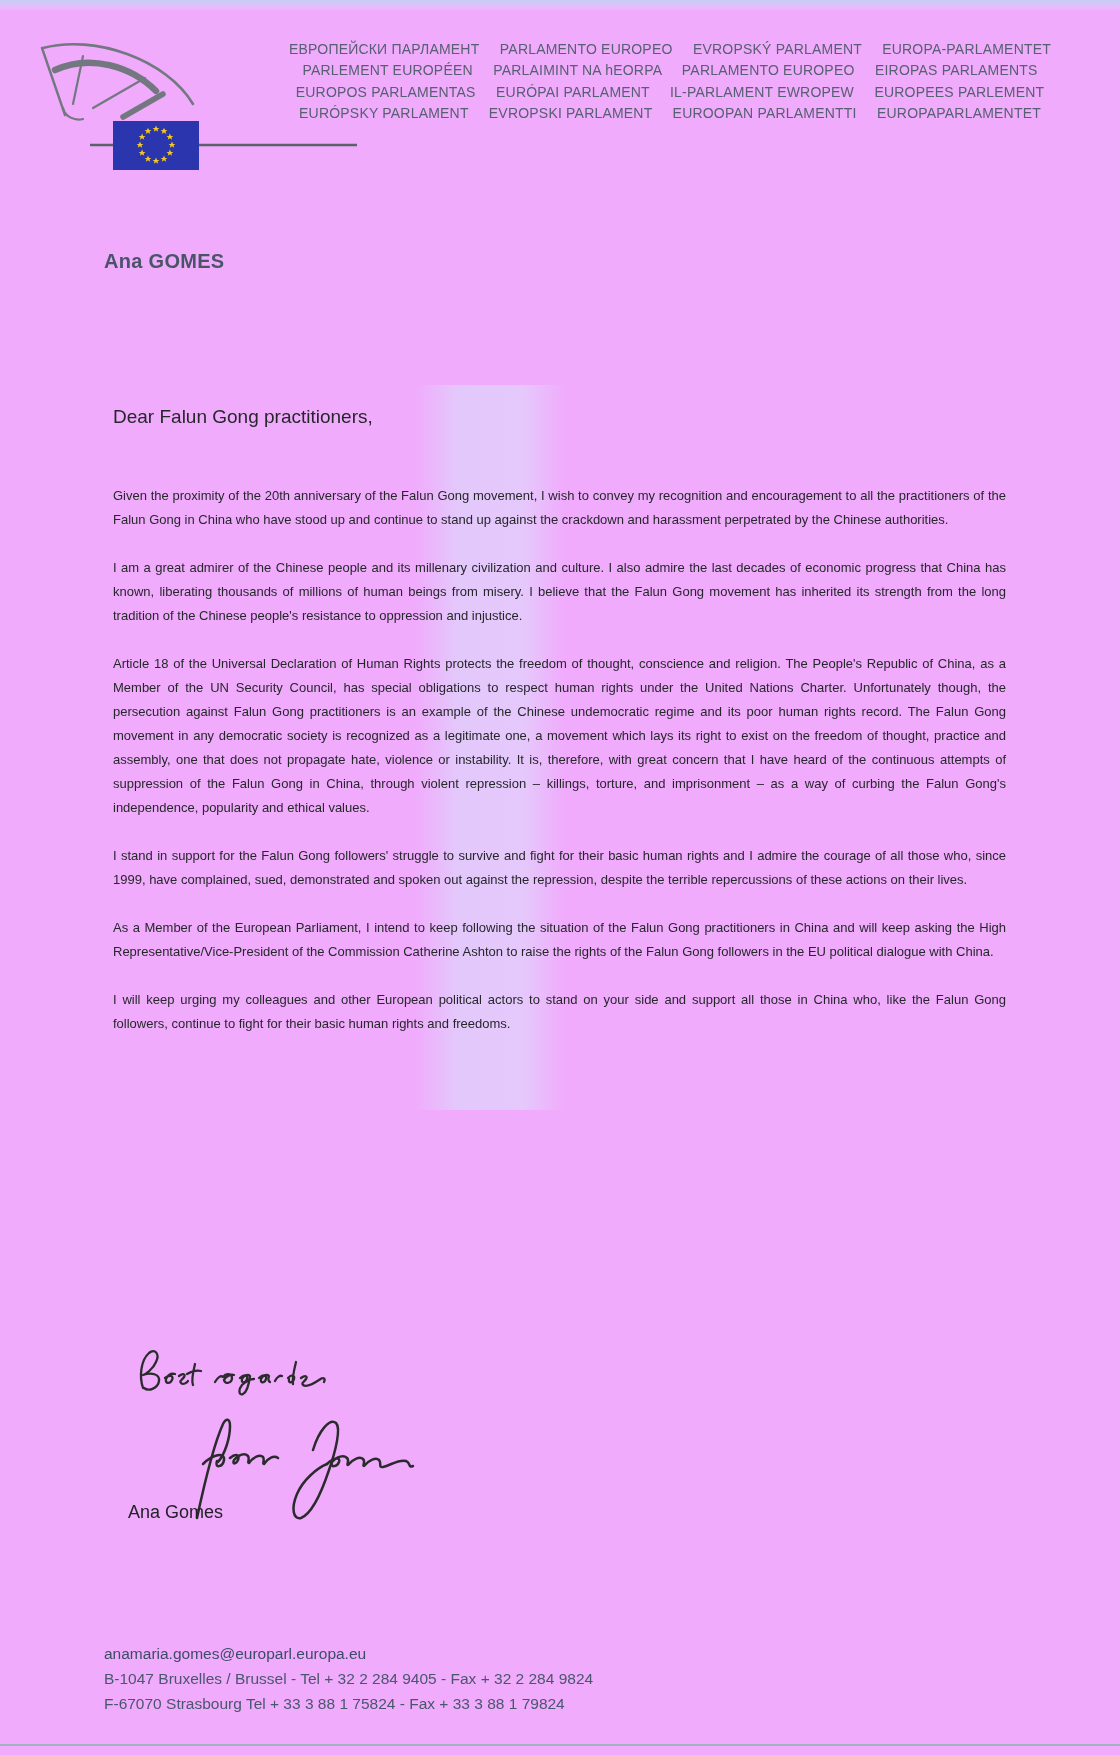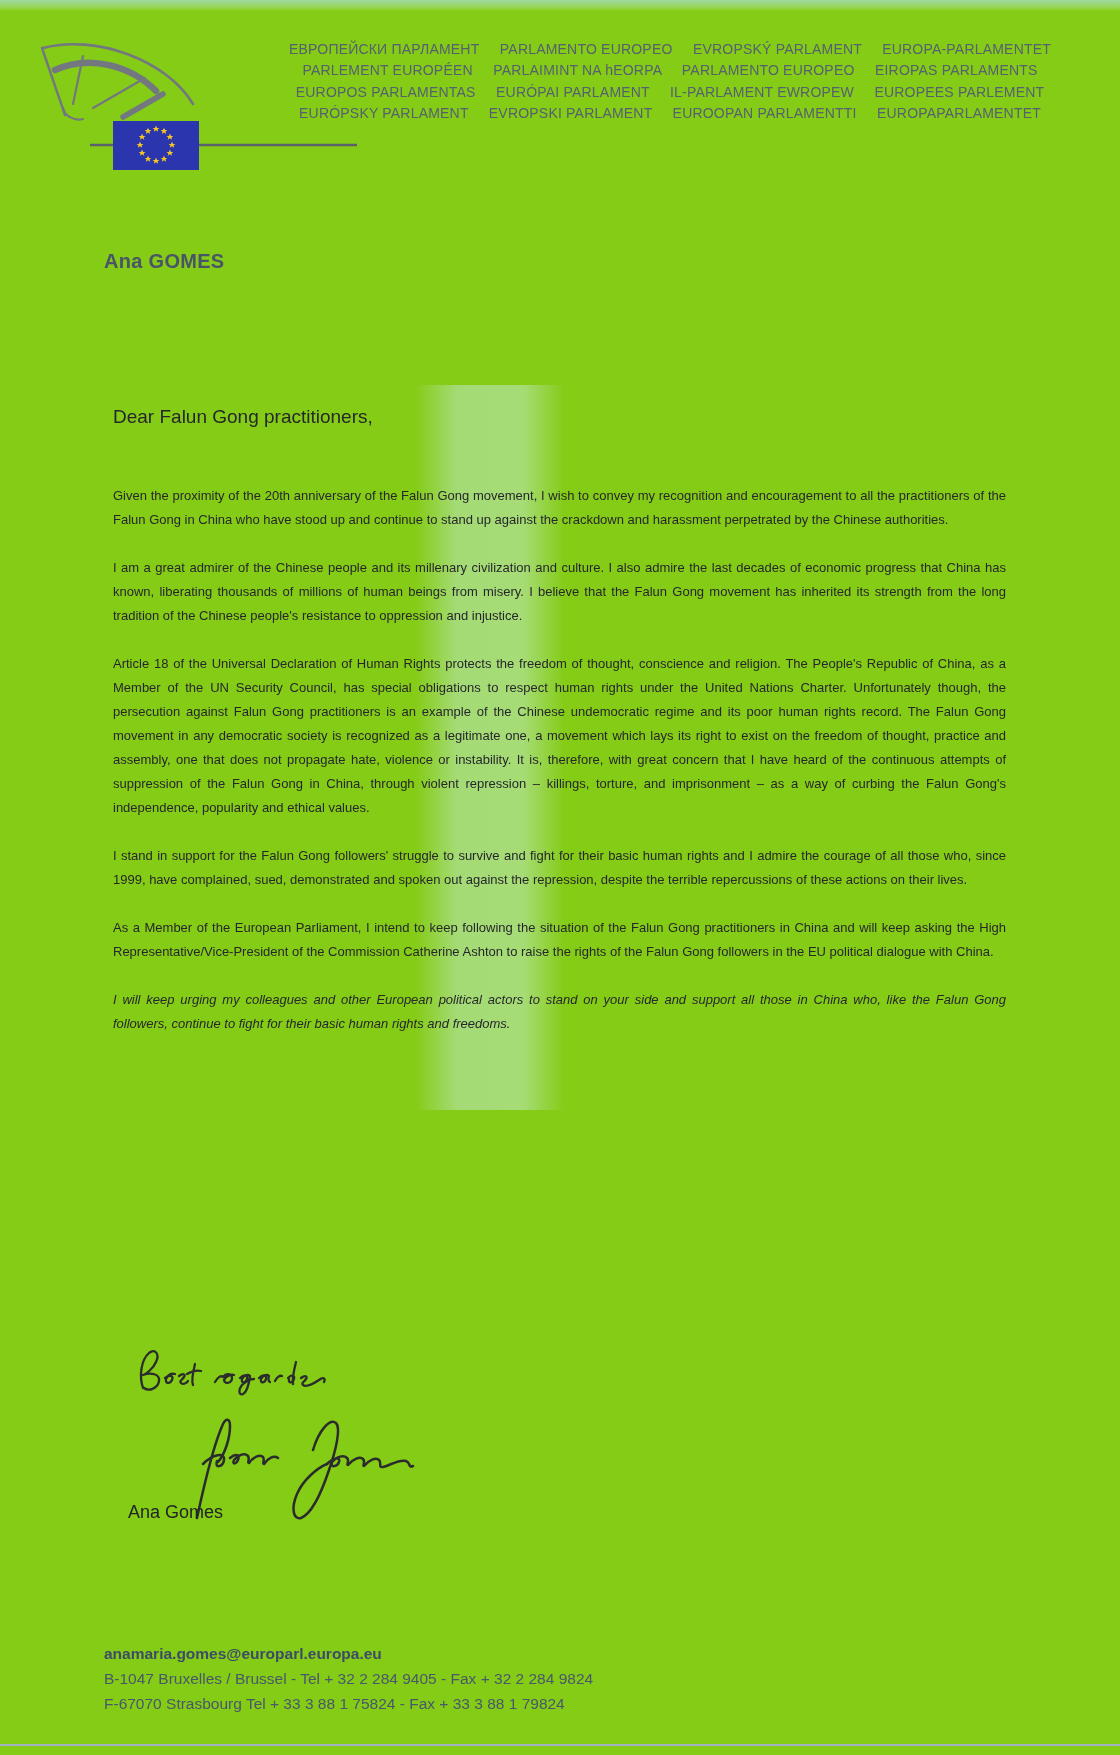--- a/index.html
+++ b/index.html
@@ -1,20 +1,20 @@
 <!DOCTYPE html>
 <html><head>
 <meta charset="utf-8">
 <style>
   html,body{margin:0;padding:0;background:#e8e8e8;}
   .page{
     position:relative;
     width:1120px;height:1755px;
     margin:0 auto;
-    background:#84cc16;
+    background:#f0abfc;
     overflow:hidden;
     font-family:"Liberation Sans", sans-serif;
   }
   
   .scan-band-top{position:absolute;left:0;top:0;width:100%;height:11px;
     background:linear-gradient(180deg, rgba(176,224,240,.65), rgba(205,238,248,.25) 70%, transparent);}
   .scan-streak{position:absolute;left:415px;top:385px;width:150px;height:725px;
     background:linear-gradient(90deg, transparent, rgba(210,240,250,.42) 28%, rgba(214,242,250,.42) 72%, transparent);}
   .scan-line-bottom{position:absolute;left:0;top:1744px;width:100%;height:2px;background:#9fb3c2;}
   
@@ -27,28 +27,28 @@
   .languages div{white-space:pre;}
   
   .author{position:absolute;left:104px;top:250px;font-size:20px;font-weight:bold;
     color:#4a5469;letter-spacing:.3px;}
   .dateline{position:absolute;left:113px;top:330px;width:893px;text-align:right;
     font-size:19px;color:#1c1d22;}
   .salutation{position:absolute;left:113px;top:406px;font-size:19px;color:#26272b;}
   .body{position:absolute;left:113px;top:484px;width:893px;}
   .body p{margin:0 0 24px 0;font-size:13px;line-height:24px;color:#26272b;
     text-align:justify;}
-  .body p:last-child{margin-bottom:0;font-style:italic;}
+  .body p:last-child{margin-bottom:0;}
   
   .closing-hw{position:absolute;left:133px;top:1348px;}
   .signature-hw{position:absolute;left:173px;top:1406px;}
   .signed-name{position:absolute;left:128px;top:1502px;font-size:18px;color:#222327;}
   
   .footer{position:absolute;left:104px;top:1641px;color:#49576c;font-size:15.5px;line-height:25px;}
-  .footer .email{font-weight:bold;color:#3d4c66;}
+  .footer .email{font-weight:normal;color:#3d4c66;}
   .hw{stroke:#2b2b2d;fill:none;stroke-linecap:round;stroke-linejoin:round;}
   .fan{stroke:#737880;fill:none;stroke-linecap:round;}
 </style>
 </head>
 <body>
 
 <div class="page">
 
   <div class="scan-band-top"></div>
   <div class="scan-streak"></div>

